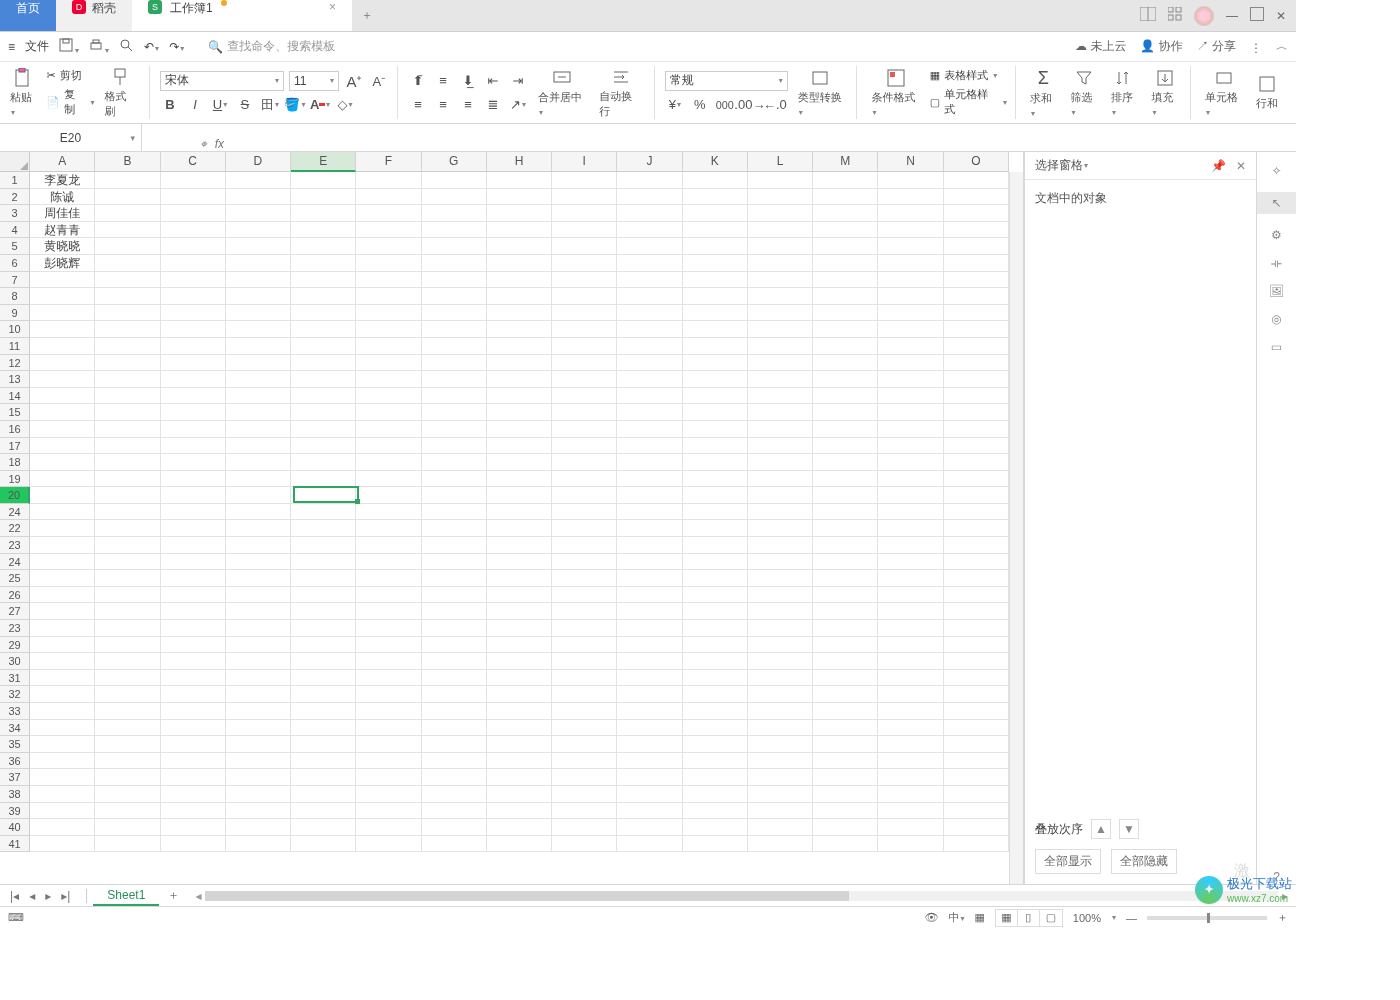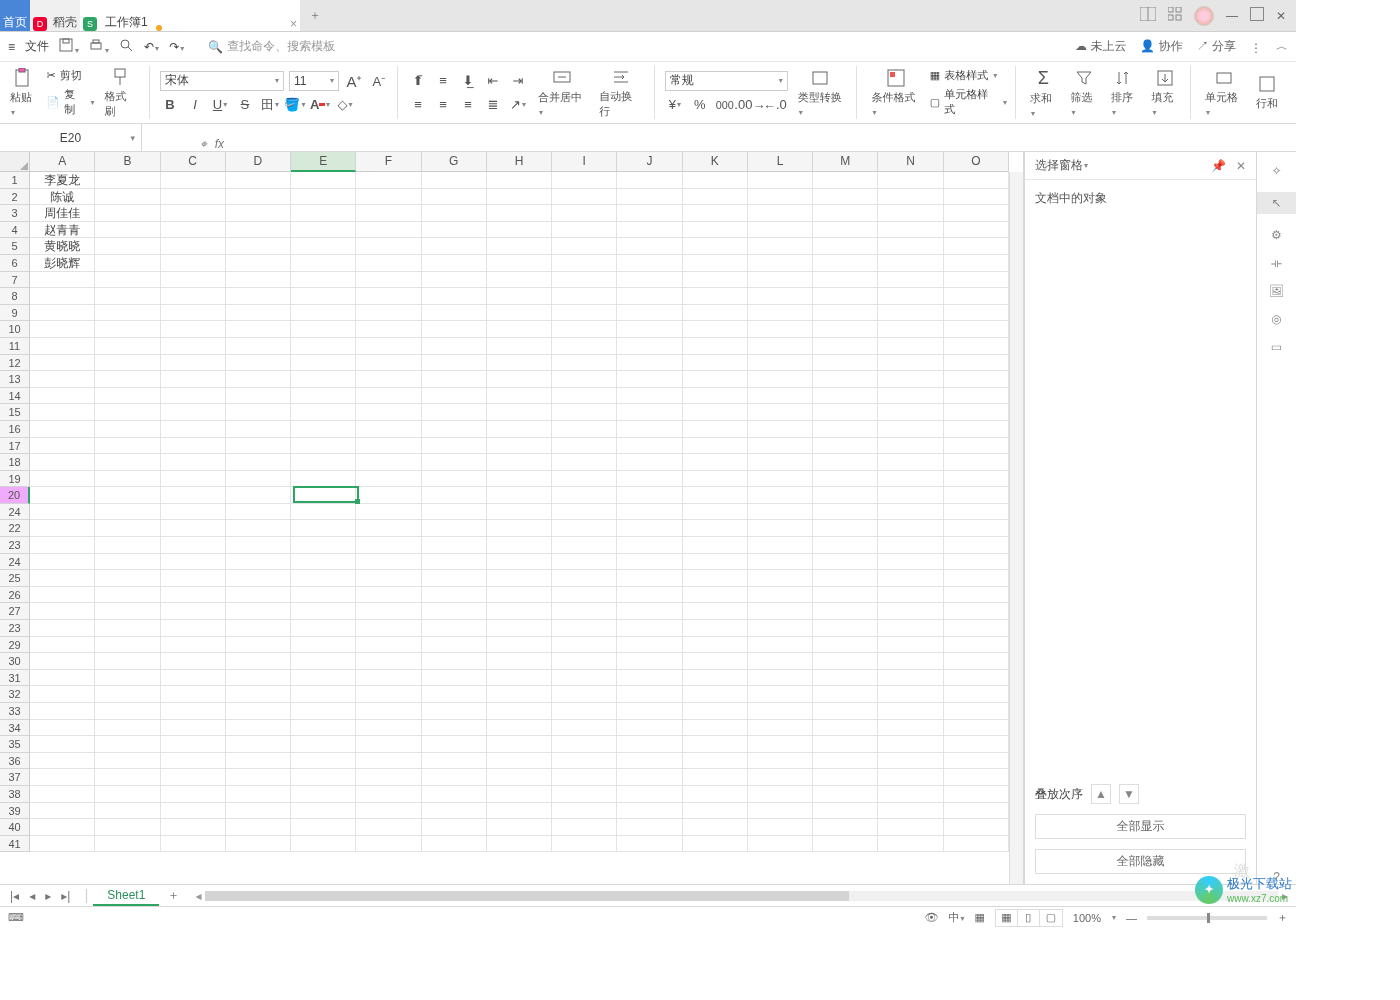--- a/index.html
+++ b/index.html
@@ -1,20 +1,20 @@
 <!DOCTYPE html>
 <html><head>
 <meta charset="utf-8">
 <style>
 * { box-sizing: border-box; margin: 0; padding: 0; font-family: "Microsoft YaHei", sans-serif; }
 body { width: 1296px; height: 928px; background: #fff; font-size: 12px; color: #444; overflow: hidden; position: relative; }
 
 
 .titlebar { height: 32px; background: #e6e6e6; display: flex; align-items: stretch; border-bottom: 1px solid #d0d0d0; }
-.tab { display: flex; align-items: flex-end; padding: 0 3px; gap: 6px; cursor: pointer; font-size: 12px; }
+.tab { display: flex; align-items: flex-start; padding: 0 16px; gap: 6px; cursor: pointer; font-size: 12px; }
 .tab.home { background: #4a86d8; color: #fff; }
 .tab.daoke { background: #f0f0f0; }
 .tab.wb { background: #fff; gap: 8px; min-width: 220px; }
 .tab .closex { margin-left: auto; color: #999; }
 .tab .dot { width: 6px; height: 6px; background: #f5a623; border-radius: 50%; }
 .plus-tab { width: 30px; display: flex; align-items: center; justify-content: center; color: #777; }
 .titlebar-right { margin-left: auto; display: flex; align-items: center; gap: 12px; padding-right: 10px; color: #666; }
 .ico-sq { width: 14px; height: 14px; border: 1px solid #888; display: inline-block; }
 .avatar { width: 20px; height: 20px; border-radius: 50%; background: radial-gradient(circle,#fcd 30%,#da8); border:1px solid #ccc;}
 
@@ -54,37 +54,37 @@
 
 
 .main { display: flex; height: calc(100% - 32px - 30px - 62px - 28px - 22px - 22px); }
 .grid-wrap { flex: 1; position: relative; overflow: hidden; border-right: 1px solid #d8d8d8;}
 .corner { position: absolute; left:0; top:0; width: 30px; height: 20px; background: #f0f0f0; border-right: 1px solid #ccc; border-bottom: 1px solid #ccc; z-index: 3; display:flex; align-items:flex-end; justify-content:flex-end;}
 .corner::after{content:""; border-left:8px solid transparent; border-bottom:8px solid #b0b0b0; margin:1px;}
 .colheads { position: absolute; left: 30px; top:0; right: 14px; height: 20px; display: flex; z-index: 2; background:#f5f5f5;}
 .colheads div { width: 66px; border-right: 1px solid #d4d4d4; border-bottom: 1px solid #ccc; background: #f5f5f5; text-align: center; font-size: 12px; line-height: 19px; color: #555;}
 .rowheads { position: absolute; left:0; top: 20px; width: 30px; bottom: 0; z-index: 2;}
 .rowheads div { height: 16.6px; border-bottom: 1px solid #d4d4d4; border-right: 1px solid #ccc; background: #f5f5f5; text-align: center; font-size: 11px; line-height: 16px; color: #555;}
-.rowheads div.sel { background: #f0abfc; border-right: 2px solid #2ea563;}
+.rowheads div.sel { background: #22c55e; border-right: 2px solid #2ea563;}
 .colheads div.sel { background: #d7ead9; border-bottom: 2px solid #2ea563;}
 .cells { position: absolute; left: 30px; top: 20px; right: 14px; bottom: 0;}
 .cellrow { display: flex; height: 16.6px; text-align: center;}
 .cell { width: 66px; border-right: 1px solid #e3e3e3; border-bottom: 1px solid #e3e3e3; font-size: 12px; padding: 0 3px; line-height: 16px; overflow: hidden; white-space: nowrap;}
 .selbox { position: absolute; border: 2px solid #2ea563; pointer-events: none;}
 .selbox::after { content:""; position:absolute; right:-3px; bottom:-3px; width:5px; height:5px; background:#2ea563;}
 .vscroll { position: absolute; right:0; top:20px; width: 14px; bottom:0; background:#f3f3f3; border-left:1px solid #ddd;}
 
 
 .selpane { width: 232px; border-left: 1px solid #d8d8d8; display: flex; flex-direction: column;}
 .selpane-hdr { height: 28px; display: flex; align-items: center; padding: 0 10px; border-bottom: 1px solid #e6e6e6; color: #555;}
 .selpane-hdr .r { margin-left: auto; display: flex; gap: 10px; color: #888;}
 .selpane-body { flex: 1; padding: 10px; color: #555; font-size: 12px;}
 .selpane-foot1 { display:flex; align-items:center; gap:8px; padding:4px 10px;}
 .selpane-foot1 .ab { border:1px solid #ddd; width:20px; height:20px; display:flex; align-items:center; justify-content:center; color:#888;}
-.selpane-foot2 { display:flex; gap:10px; padding:6px 10px 10px;flex-direction:column;}
+.selpane-foot2 { display:flex; gap:10px; padding:6px 10px 10px;}
 .selpane-foot2 button { border:1px solid #ddd; background:#fff; padding:3px 8px; font-size:12px; color:#666;}
 
 
 .rsidebar { width: 40px; border-left: 1px solid #d8d8d8; display: flex; flex-direction: column; align-items: center; gap: 14px; padding-top: 12px; color: #888;}
 .rsidebar .act { background:#e8e8e8; width:100%; display:flex; justify-content:center; padding:4px 0;}
 
 
 .sheettabs { height: 22px; display: flex; align-items: center; border-top: 1px solid #d8d8d8; font-size: 12px; color: #777;}
 .sheettabs .nav { display: flex; gap: 10px; padding: 0 10px;}
 .sheettabs .sep { width:1px; height:14px; background:#ccc; margin:0 6px;}

